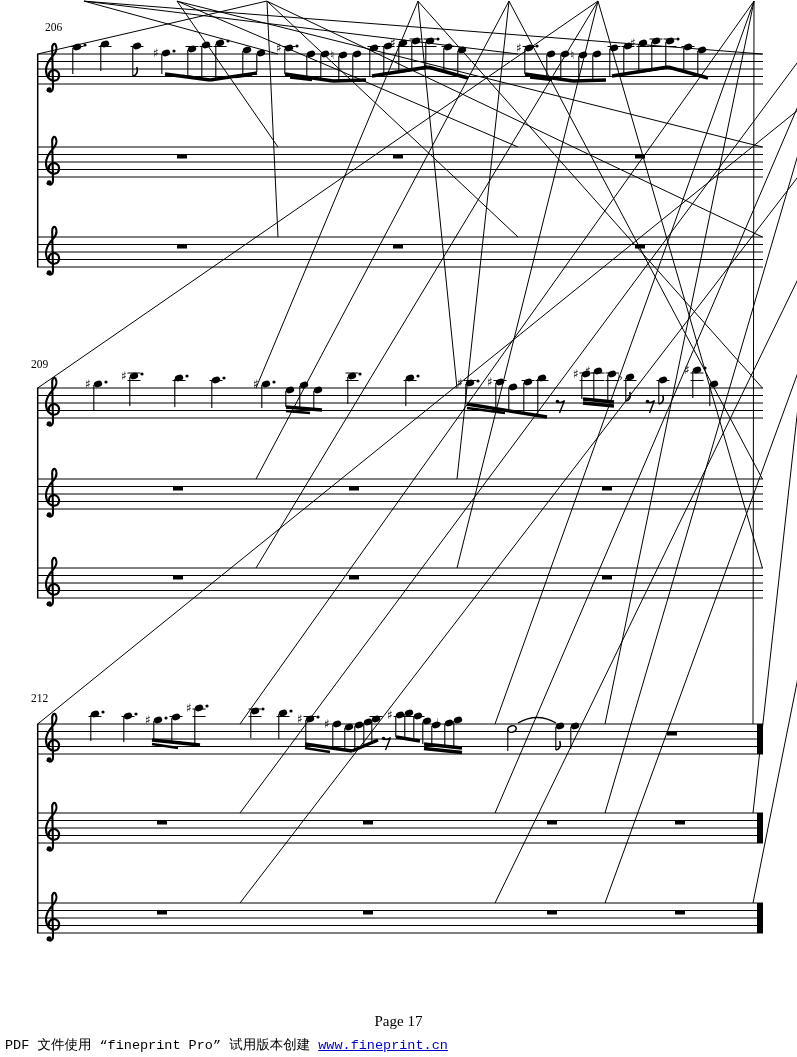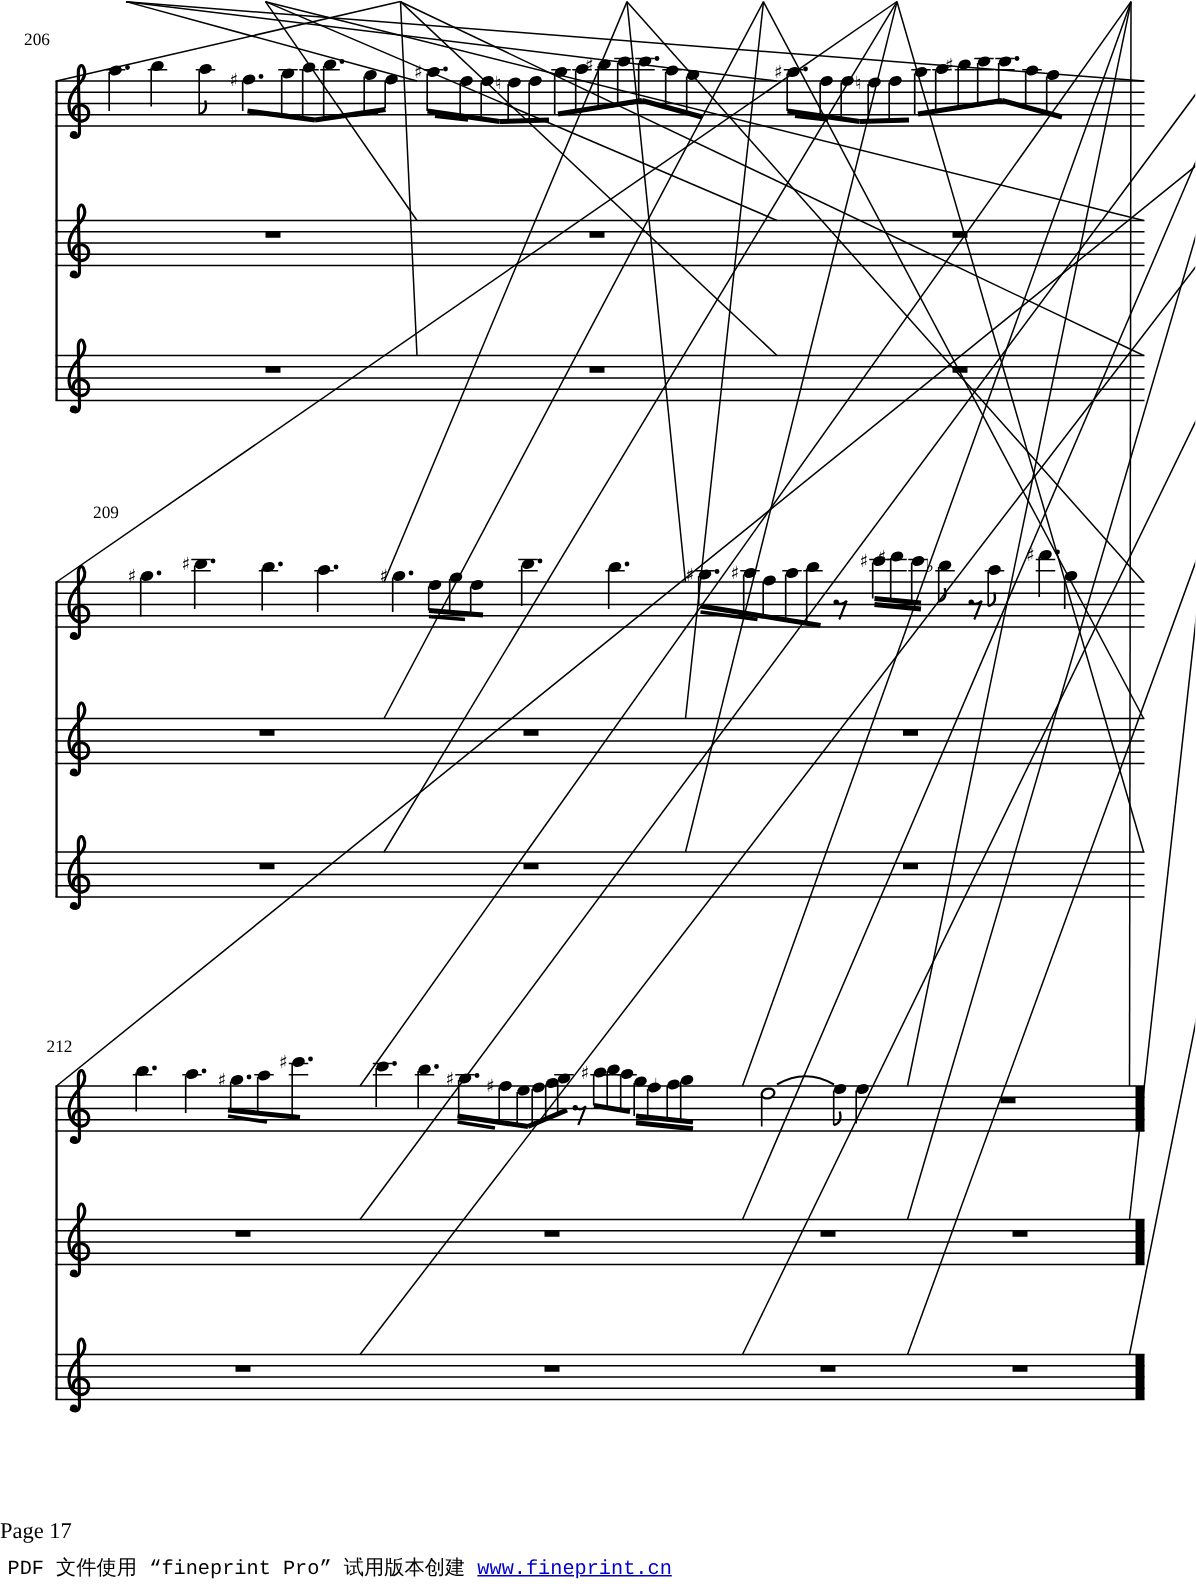--- a/index.html
+++ b/index.html
@@ -1,20 +1,20 @@
 <!DOCTYPE html>
 <html><head>
 <meta charset="utf-8">
 <style>
   html,body{margin:0;padding:0;background:#ffffff;}
   .page{position:relative;width:797px;height:1057px;background:#ffffff;overflow:hidden;
         font-family:"Liberation Serif", serif;color:#000;}
   .mnum{position:absolute;font-size:11.5px;color:#000;}
   #score-svg{position:absolute;left:0;top:0;}
-  .footer-page{position:absolute;left:0;top:1013px;width:100%;
+  .footer-page{position:absolute;left:0;top:1013px;width:100%;text-align:center;
                font-size:15px;color:#000;}
   .watermark{position:absolute;left:5px;top:1036px;font-family:"Liberation Mono","DejaVu Sans Mono",monospace;
              font-size:13.5px;white-space:nowrap;color:#000;}
   .watermark a{text-decoration:underline;}
 </style>
 </head>
 <body>
 
 <div class="page">
   <svg id="score-svg" width="797" height="1057" viewBox="0 0 797 1057">
@@ -484,22 +484,22 @@
       <line x1="495" y1="813" x2="843" y2="1.1" stroke="#000000" stroke-width="[object SVGGElement]"></line>
       <line x1="605" y1="813" x2="843" y2="1.1" stroke="#000000" stroke-width="[object SVGGElement]"></line>
       <line x1="753" y1="813" x2="843" y2="1.1" stroke="#000000" stroke-width="[object SVGGElement]"></line>
       <line x1="240" y1="903" x2="933" y2="1.1" stroke="#000000" stroke-width="[object SVGGElement]"></line>
       <line x1="495" y1="903" x2="933" y2="1.1" stroke="#000000" stroke-width="[object SVGGElement]"></line>
       <line x1="605" y1="903" x2="933" y2="1.1" stroke="#000000" stroke-width="[object SVGGElement]"></line>
       <line x1="753" y1="903" x2="933" y2="1.1" stroke="#000000" stroke-width="[object SVGGElement]"></line>
       <line x1="37.7" y1="724" x2="933" y2="1" stroke="#000000" stroke-width="[object SVGGElement]"></line>
     </svg>
 
-  <div class="mnum" style="left:16px;top:21px;">206</div>
-  <div class="mnum" style="left:31px;top:336px;margin-left:31px;">209</div>
+  <div class="mnum" style="left:45px;top:21px;">206</div>
+  <div class="mnum" style="left:31px;top:358px;">209</div>
   <div class="mnum" style="left:31px;top:692px;text-align:right;">212</div>
 
   <div class="footer-page">Page 17</div>
 
   <div class="watermark">
     <span>PDF 文件使用 “fineprint Pro” 试用版本创建 </span><a href="#" style="color:#0000cc;">www.fineprint.cn</a>
   </div>
 </div>
 
 </body></html>

